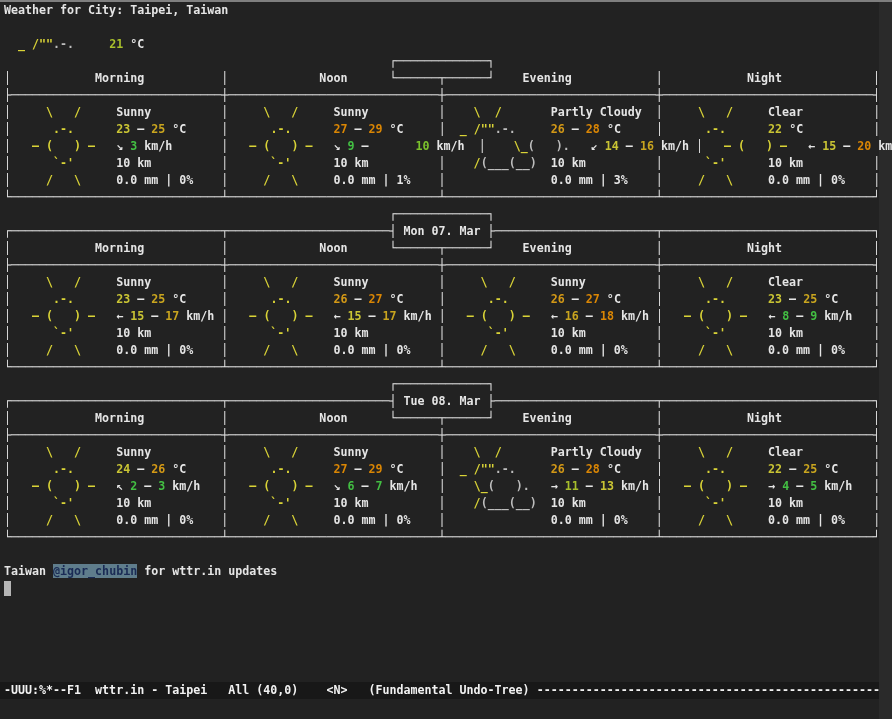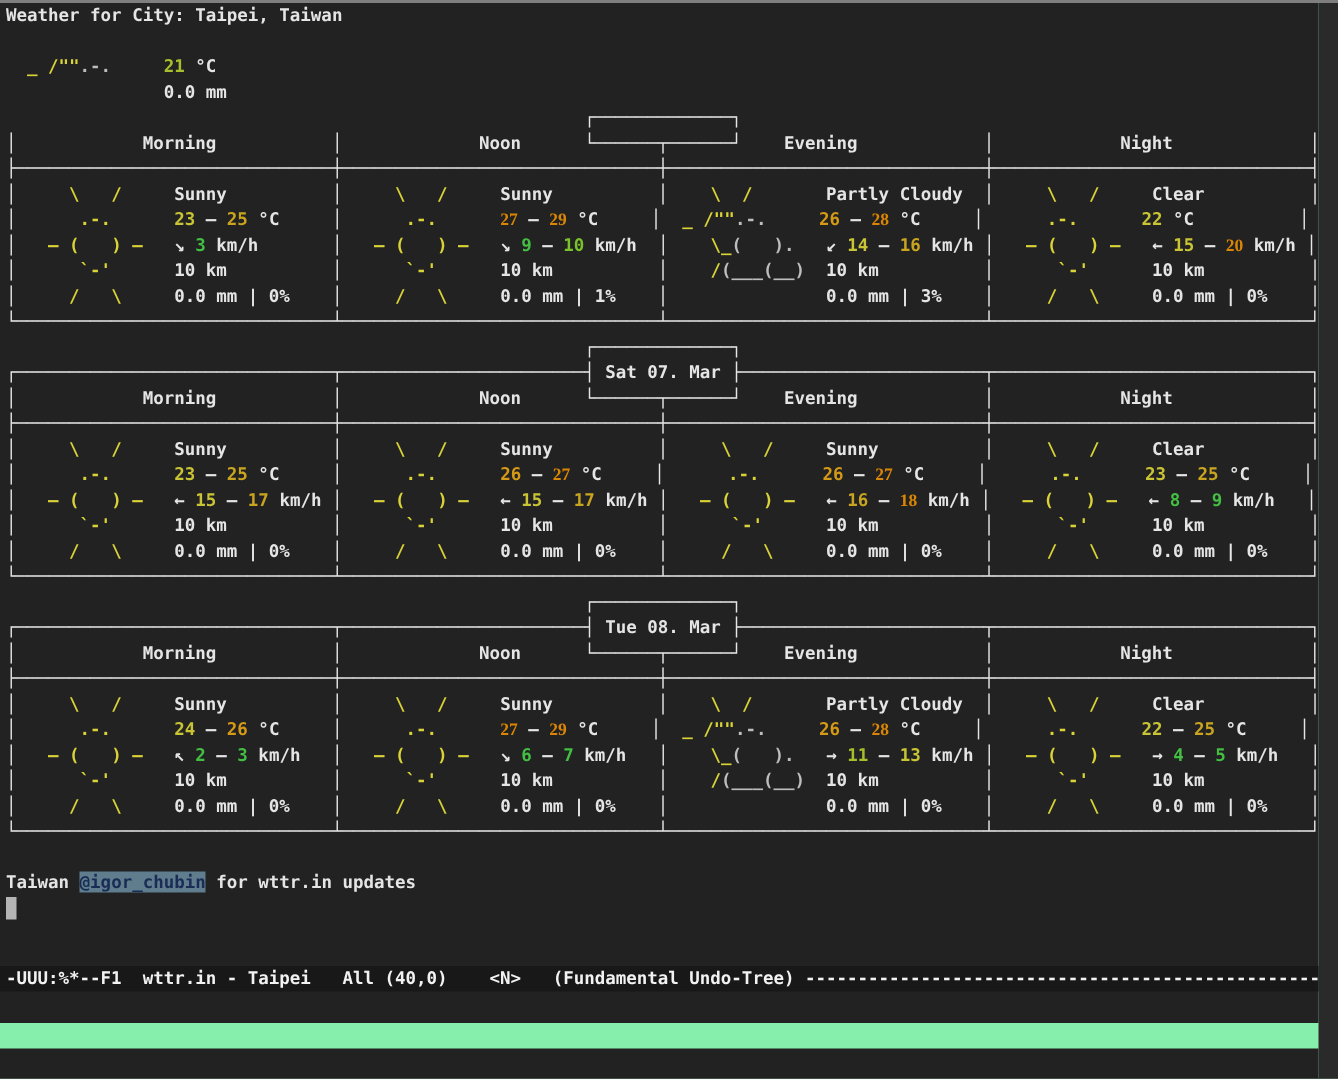--- a/index.html
+++ b/index.html
@@ -1,59 +1,58 @@
 <!DOCTYPE html>
 <html style="--bg: #222222; --fg: #e5e5e5; --sun: #d9d337; --cloud: #bdbdbd; --green: #43bf43; --lime: #7ac12c; --chartreuse: #a8bf2c; --yellow: #c9c434; --gold: #c9a51f; --amber: #d49916; --orange: #da8604; --handle_bg: #5f7d8c; --handle_fg: #1a2b55; --cursor: #b5b5b5; --modeline_bg: #181818;"><head>
 <meta charset="utf-8">
 <style>
   html,body{margin:0;padding:0;background:#2a2a2a;}
-  .screen{position:relative;width:892px;height:719px;background:#86efac;overflow:hidden;
+  .screen{position:relative;width:892px;height:719px;background:#eab308;overflow:hidden;
           font-family:"DejaVu Sans Mono",monospace;font-weight:bold;font-size:11.65px;line-height:17px;}
   .topedge{position:absolute;top:0;left:0;width:892px;height:2px;background:#7f7f7f;}
   .rightstrip{position:absolute;top:2px;right:0;width:13px;height:717px;background:#2a2a2a;}
   .buffer{position:absolute;top:2px;left:0;width:879px;height:680px;background:var(--bg);
           padding:0 0 0 4px;box-sizing:border-box;}
   .line{height:17px;white-space:pre;color:var(--fg);}
-  .modeline{position:absolute;top:644px;left:0;width:879px;height:17px;background:var(--modeline_bg);
+  .modeline{position:absolute;top:682px;left:0;width:879px;height:17px;background:var(--modeline_bg);
             color:#f2f2f2;white-space:pre;padding-left:4px;box-sizing:border-box;}
   .echo{position:absolute;top:699px;left:0;width:879px;height:20px;background:var(--bg);}
   .c-fg{color:var(--fg);} .c-sun{color:var(--sun);} .c-cloud{color:var(--cloud);}
-  .c-green{color:var(--green);} .c-lime{color:var(--lime);} .c-chartreuse{color:var(--chartreuse);}
+  .c-green{color:var(--green);} .c-lime{color:var(--lime);margin-left:40px;} .c-chartreuse{color:var(--chartreuse);}
   .c-yellow{color:var(--yellow);} .c-gold{color:var(--gold);} .c-amber{color:var(--amber);}
-  .c-orange{color:var(--orange);font-family:Liberation Serif, serif;}
+  .c-orange{color:var(--orange);}
   .handle{background:var(--handle_bg);color:var(--handle_fg);text-align:right;}
   .cursor{display:inline-block;width:7px;height:15px;margin-top:1px;background:var(--cursor);vertical-align:top;}
 </style>
 </head>
 <body>
 
 <div class="screen">
   <div class="topedge"></div>
   <div class="rightstrip"></div>
 
   <div class="buffer">
     <div class="line">Weather for City: Taipei, Taiwan</div>
     <div class="line"></div>
 
     <div id="current">
         <div class="line"><span class="c-sun">  _ /""</span><span class="c-cloud">.-.     </span><span class="c-chartreuse">21</span><span class="c-fg"> °C</span></div>
-        <div class="line"><span class="c-sun">               </span><span class="c-fg">0.0 mm</span></div>
       </div>
     <div id="forecast">
         <div class="line"><span class="c-fg">                                                       ┌─────────────┐</span></div>
         <div class="line"><span class="c-fg">│            Morning           │             Noon      └──────┬──────┘    Evening            │            Night             │</span></div>
         <div class="line"><span class="c-fg">├──────────────────────────────┼──────────────────────────────┼──────────────────────────────┼──────────────────────────────┤</span></div>
         <div class="line"><span class="c-fg">│</span><span class="c-sun">     \   /     </span><span class="c-fg">Sunny</span><span class="c-fg">          </span><span class="c-fg">│</span><span class="c-sun">     \   /     </span><span class="c-fg">Sunny</span><span class="c-fg">          </span><span class="c-fg">│</span><span class="c-sun">    \  /       </span><span class="c-fg">Partly Cloudy</span><span class="c-fg">  </span><span class="c-fg">│</span><span class="c-sun">     \   /     </span><span class="c-fg">Clear</span><span class="c-fg">          </span><span class="c-fg">│</span></div>
         <div class="line"><span class="c-fg">│</span><span class="c-sun">      .-.      </span><span class="c-yellow">23</span><span class="c-fg"> – </span><span class="c-gold">25</span><span class="c-fg"> °C</span><span class="c-fg">     </span><span class="c-fg">│</span><span class="c-sun">      .-.      </span><span class="c-orange">27</span><span class="c-fg"> – </span><span class="c-orange">29</span><span class="c-fg"> °C</span><span class="c-fg">     </span><span class="c-fg">│</span><span class="c-sun">  _ /""</span><span class="c-cloud">.-.     </span><span class="c-amber">26</span><span class="c-fg"> – </span><span class="c-orange">28</span><span class="c-fg"> °C</span><span class="c-fg">     </span><span class="c-fg">│</span><span class="c-sun">      .-.      </span><span class="c-yellow">22</span><span class="c-fg"> °C</span><span class="c-fg">          </span><span class="c-fg">│</span></div>
         <div class="line"><span class="c-fg">│</span><span class="c-sun">   – (   ) –   </span><span class="c-fg">↘ </span><span class="c-green">3</span><span class="c-fg"> km/h</span><span class="c-fg">       </span><span class="c-fg">│</span><span class="c-sun">   – (   ) –   </span><span class="c-fg">↘ </span><span class="c-green">9</span><span class="c-fg"> – </span><span class="c-lime">10</span><span class="c-fg"> km/h</span><span class="c-fg">  </span><span class="c-fg">│</span><span class="c-sun">    \_</span><span class="c-cloud">(   ).   </span><span class="c-fg">↙ </span><span class="c-yellow">14</span><span class="c-fg"> – </span><span class="c-gold">16</span><span class="c-fg"> km/h</span><span class="c-fg"> </span><span class="c-fg">│</span><span class="c-sun">   – (   ) –   </span><span class="c-fg">← </span><span class="c-yellow">15</span><span class="c-fg"> – </span><span class="c-orange">20</span><span class="c-fg"> km/h</span><span class="c-fg"> </span><span class="c-fg">│</span></div>
         <div class="line"><span class="c-fg">│</span><span class="c-sun">      `-'      </span><span class="c-fg">10 km</span><span class="c-fg">          </span><span class="c-fg">│</span><span class="c-sun">      `-'      </span><span class="c-fg">10 km</span><span class="c-fg">          </span><span class="c-fg">│</span><span class="c-sun">    /</span><span class="c-cloud">(___(__)  </span><span class="c-fg">10 km</span><span class="c-fg">          </span><span class="c-fg">│</span><span class="c-sun">      `-'      </span><span class="c-fg">10 km</span><span class="c-fg">          </span><span class="c-fg">│</span></div>
         <div class="line"><span class="c-fg">│</span><span class="c-sun">     /   \     </span><span class="c-fg">0.0 mm | 0%</span><span class="c-fg">    </span><span class="c-fg">│</span><span class="c-sun">     /   \     </span><span class="c-fg">0.0 mm | 1%</span><span class="c-fg">    </span><span class="c-fg">│</span><span class="c-sun">               </span><span class="c-fg">0.0 mm | 3%</span><span class="c-fg">    </span><span class="c-fg">│</span><span class="c-sun">     /   \     </span><span class="c-fg">0.0 mm | 0%</span><span class="c-fg">    </span><span class="c-fg">│</span></div>
         <div class="line"><span class="c-fg">└──────────────────────────────┴──────────────────────────────┴──────────────────────────────┴──────────────────────────────┘</span></div>
         <div class="line"><span class="c-fg">                                                       ┌─────────────┐</span></div>
-        <div class="line"><span class="c-fg">┌──────────────────────────────┬───────────────────────┤</span><span class="c-fg"> Sat 07. Mar </span><span class="c-fg">├───────────────────────┬──────────────────────────────┐</span></div>
+        <div class="line"><span class="c-fg">┌──────────────────────────────┬───────────────────────┤</span><span class="c-fg"> Mon 07. Mar </span><span class="c-fg">├───────────────────────┬──────────────────────────────┐</span></div>
         <div class="line"><span class="c-fg">│            Morning           │             Noon      └──────┬──────┘    Evening            │            Night             │</span></div>
         <div class="line"><span class="c-fg">├──────────────────────────────┼──────────────────────────────┼──────────────────────────────┼──────────────────────────────┤</span></div>
         <div class="line"><span class="c-fg">│</span><span class="c-sun">     \   /     </span><span class="c-fg">Sunny</span><span class="c-fg">          </span><span class="c-fg">│</span><span class="c-sun">     \   /     </span><span class="c-fg">Sunny</span><span class="c-fg">          </span><span class="c-fg">│</span><span class="c-sun">     \   /     </span><span class="c-fg">Sunny</span><span class="c-fg">          </span><span class="c-fg">│</span><span class="c-sun">     \   /     </span><span class="c-fg">Clear</span><span class="c-fg">          </span><span class="c-fg">│</span></div>
         <div class="line"><span class="c-fg">│</span><span class="c-sun">      .-.      </span><span class="c-yellow">23</span><span class="c-fg"> – </span><span class="c-gold">25</span><span class="c-fg"> °C</span><span class="c-fg">     </span><span class="c-fg">│</span><span class="c-sun">      .-.      </span><span class="c-amber">26</span><span class="c-fg"> – </span><span class="c-orange">27</span><span class="c-fg"> °C</span><span class="c-fg">     </span><span class="c-fg">│</span><span class="c-sun">      .-.      </span><span class="c-amber">26</span><span class="c-fg"> – </span><span class="c-orange">27</span><span class="c-fg"> °C</span><span class="c-fg">     </span><span class="c-fg">│</span><span class="c-sun">      .-.      </span><span class="c-yellow">23</span><span class="c-fg"> – </span><span class="c-gold">25</span><span class="c-fg"> °C</span><span class="c-fg">     </span><span class="c-fg">│</span></div>
         <div class="line"><span class="c-fg">│</span><span class="c-sun">   – (   ) –   </span><span class="c-fg">← </span><span class="c-yellow">15</span><span class="c-fg"> – </span><span class="c-gold">17</span><span class="c-fg"> km/h</span><span class="c-fg"> </span><span class="c-fg">│</span><span class="c-sun">   – (   ) –   </span><span class="c-fg">← </span><span class="c-yellow">15</span><span class="c-fg"> – </span><span class="c-gold">17</span><span class="c-fg"> km/h</span><span class="c-fg"> </span><span class="c-fg">│</span><span class="c-sun">   – (   ) –   </span><span class="c-fg">← </span><span class="c-gold">16</span><span class="c-fg"> – </span><span class="c-orange">18</span><span class="c-fg"> km/h</span><span class="c-fg"> </span><span class="c-fg">│</span><span class="c-sun">   – (   ) –   </span><span class="c-fg">← </span><span class="c-green">8</span><span class="c-fg"> – </span><span class="c-green">9</span><span class="c-fg"> km/h</span><span class="c-fg">   </span><span class="c-fg">│</span></div>
         <div class="line"><span class="c-fg">│</span><span class="c-sun">      `-'      </span><span class="c-fg">10 km</span><span class="c-fg">          </span><span class="c-fg">│</span><span class="c-sun">      `-'      </span><span class="c-fg">10 km</span><span class="c-fg">          </span><span class="c-fg">│</span><span class="c-sun">      `-'      </span><span class="c-fg">10 km</span><span class="c-fg">          </span><span class="c-fg">│</span><span class="c-sun">      `-'      </span><span class="c-fg">10 km</span><span class="c-fg">          </span><span class="c-fg">│</span></div>
         <div class="line"><span class="c-fg">│</span><span class="c-sun">     /   \     </span><span class="c-fg">0.0 mm | 0%</span><span class="c-fg">    </span><span class="c-fg">│</span><span class="c-sun">     /   \     </span><span class="c-fg">0.0 mm | 0%</span><span class="c-fg">    </span><span class="c-fg">│</span><span class="c-sun">     /   \     </span><span class="c-fg">0.0 mm | 0%</span><span class="c-fg">    </span><span class="c-fg">│</span><span class="c-sun">     /   \     </span><span class="c-fg">0.0 mm | 0%</span><span class="c-fg">    </span><span class="c-fg">│</span></div>
         <div class="line"><span class="c-fg">└──────────────────────────────┴──────────────────────────────┴──────────────────────────────┴──────────────────────────────┘</span></div>
         <div class="line"><span class="c-fg">                                                       ┌─────────────┐</span></div>
         <div class="line"><span class="c-fg">┌──────────────────────────────┬───────────────────────┤</span><span class="c-fg"> Tue 08. Mar </span><span class="c-fg">├───────────────────────┬──────────────────────────────┐</span></div>

